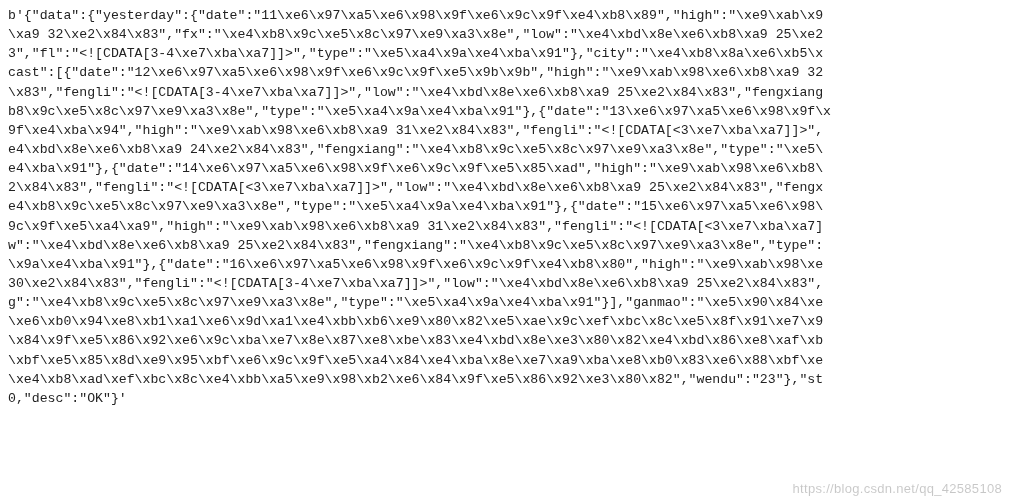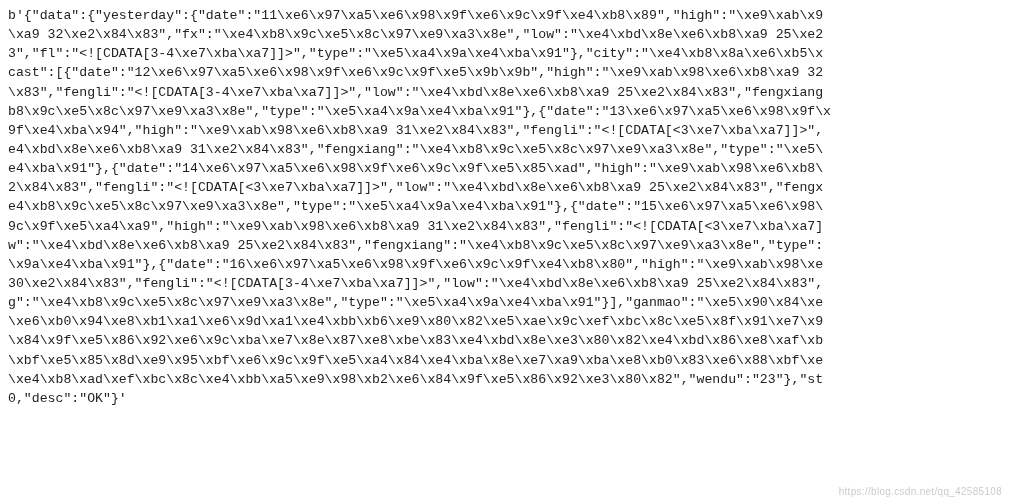--- a/index.html
+++ b/index.html
@@ -21,36 +21,36 @@
     color: #222;
     white-space: pre;
     overflow: hidden;
     position: relative;
   }
   .watermark {
     position: absolute;
     right: 8px;
     bottom: 4px;
     font-family: Arial, sans-serif;
-    font-size: 10px;
+    font-size: 13px;
     color: rgba(0,0,0,0.22);
     letter-spacing: 0.3px;
   }
 </style>
 </head>
 <body>
 
 <div class="text-block"><span>b'{"data":{"yesterday":{"date":"11\xe6\x97\xa5\xe6\x98\x9f\xe6\x9c\x9f\xe4\xb8\x89","high":"\xe9\xab\x9</span>
 <span>\xa9 32\xe2\x84\x83","fx":"\xe4\xb8\x9c\xe5\x8c\x97\xe9\xa3\x8e","low":"\xe4\xbd\x8e\xe6\xb8\xa9 25\xe2</span>
 <span>3","fl":"&lt;![CDATA[3-4\xe7\xba\xa7]]&gt;","type":"\xe5\xa4\x9a\xe4\xba\x91"},"city":"\xe4\xb8\x8a\xe6\xb5\x</span>
 <span>cast":[{"date":"12\xe6\x97\xa5\xe6\x98\x9f\xe6\x9c\x9f\xe5\x9b\x9b","high":"\xe9\xab\x98\xe6\xb8\xa9 32</span>
 <span>\x83","fengli":"&lt;![CDATA[3-4\xe7\xba\xa7]]&gt;","low":"\xe4\xbd\x8e\xe6\xb8\xa9 25\xe2\x84\x83","fengxiang</span>
 <span>b8\x9c\xe5\x8c\x97\xe9\xa3\x8e","type":"\xe5\xa4\x9a\xe4\xba\x91"},{"date":"13\xe6\x97\xa5\xe6\x98\x9f\x</span>
 <span>9f\xe4\xba\x94","high":"\xe9\xab\x98\xe6\xb8\xa9 31\xe2\x84\x83","fengli":"&lt;![CDATA[&lt;3\xe7\xba\xa7]]&gt;",</span>
-<span>e4\xbd\x8e\xe6\xb8\xa9 31\xe2\x84\x83","fengxiang":"\xe4\xb8\x9c\xe5\x8c\x97\xe9\xa3\x8e","type":"\xe5\</span>
+<span>e4\xbd\x8e\xe6\xb8\xa9 24\xe2\x84\x83","fengxiang":"\xe4\xb8\x9c\xe5\x8c\x97\xe9\xa3\x8e","type":"\xe5\</span>
 <span>e4\xba\x91"},{"date":"14\xe6\x97\xa5\xe6\x98\x9f\xe6\x9c\x9f\xe5\x85\xad","high":"\xe9\xab\x98\xe6\xb8\</span>
 <span>2\x84\x83","fengli":"&lt;![CDATA[&lt;3\xe7\xba\xa7]]&gt;","low":"\xe4\xbd\x8e\xe6\xb8\xa9 25\xe2\x84\x83","fengx</span>
 <span>e4\xb8\x9c\xe5\x8c\x97\xe9\xa3\x8e","type":"\xe5\xa4\x9a\xe4\xba\x91"},{"date":"15\xe6\x97\xa5\xe6\x98\</span>
 <span>9c\x9f\xe5\xa4\xa9","high":"\xe9\xab\x98\xe6\xb8\xa9 31\xe2\x84\x83","fengli":"&lt;![CDATA[&lt;3\xe7\xba\xa7]</span>
 <span>w":"\xe4\xbd\x8e\xe6\xb8\xa9 25\xe2\x84\x83","fengxiang":"\xe4\xb8\x9c\xe5\x8c\x97\xe9\xa3\x8e","type":</span>
 <span>\x9a\xe4\xba\x91"},{"date":"16\xe6\x97\xa5\xe6\x98\x9f\xe6\x9c\x9f\xe4\xb8\x80","high":"\xe9\xab\x98\xe</span>
 <span>30\xe2\x84\x83","fengli":"&lt;![CDATA[3-4\xe7\xba\xa7]]&gt;","low":"\xe4\xbd\x8e\xe6\xb8\xa9 25\xe2\x84\x83",</span>
 <span>g":"\xe4\xb8\x9c\xe5\x8c\x97\xe9\xa3\x8e","type":"\xe5\xa4\x9a\xe4\xba\x91"}],"ganmao":"\xe5\x90\x84\xe</span>
 <span>\xe6\xb0\x94\xe8\xb1\xa1\xe6\x9d\xa1\xe4\xbb\xb6\xe9\x80\x82\xe5\xae\x9c\xef\xbc\x8c\xe5\x8f\x91\xe7\x9</span>
 <span>\x84\x9f\xe5\x86\x92\xe6\x9c\xba\xe7\x8e\x87\xe8\xbe\x83\xe4\xbd\x8e\xe3\x80\x82\xe4\xbd\x86\xe8\xaf\xb</span>

